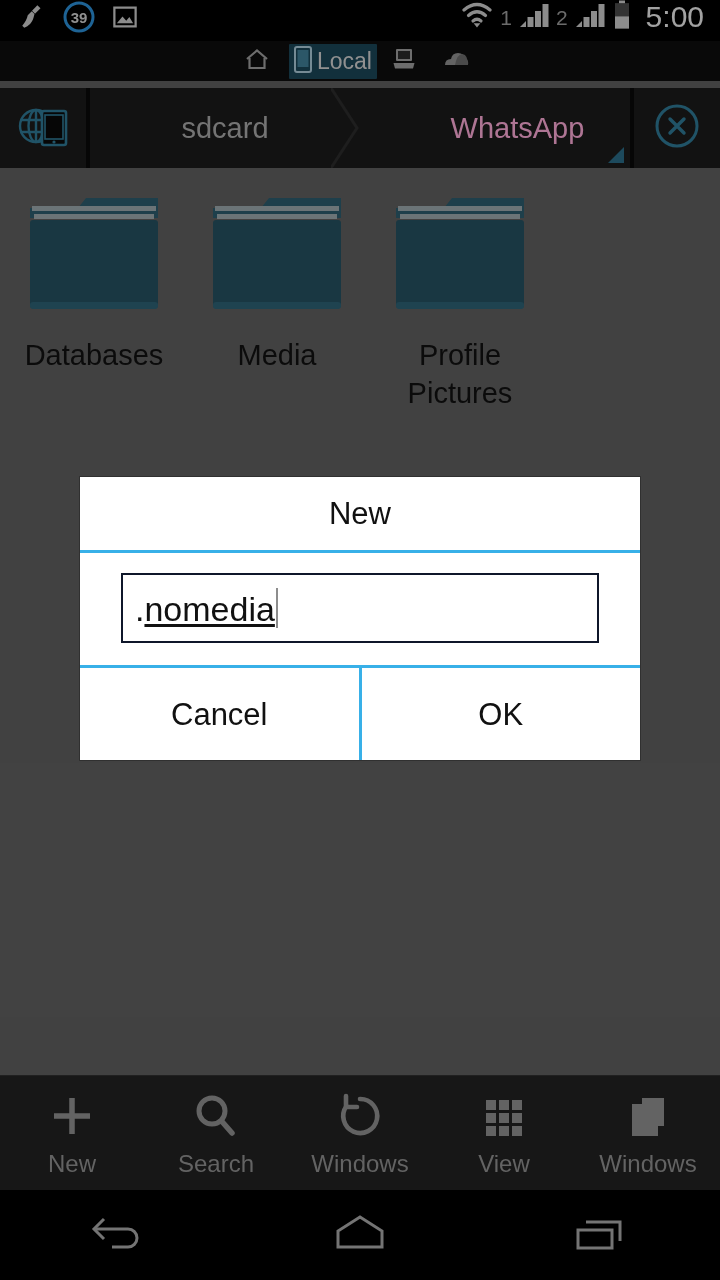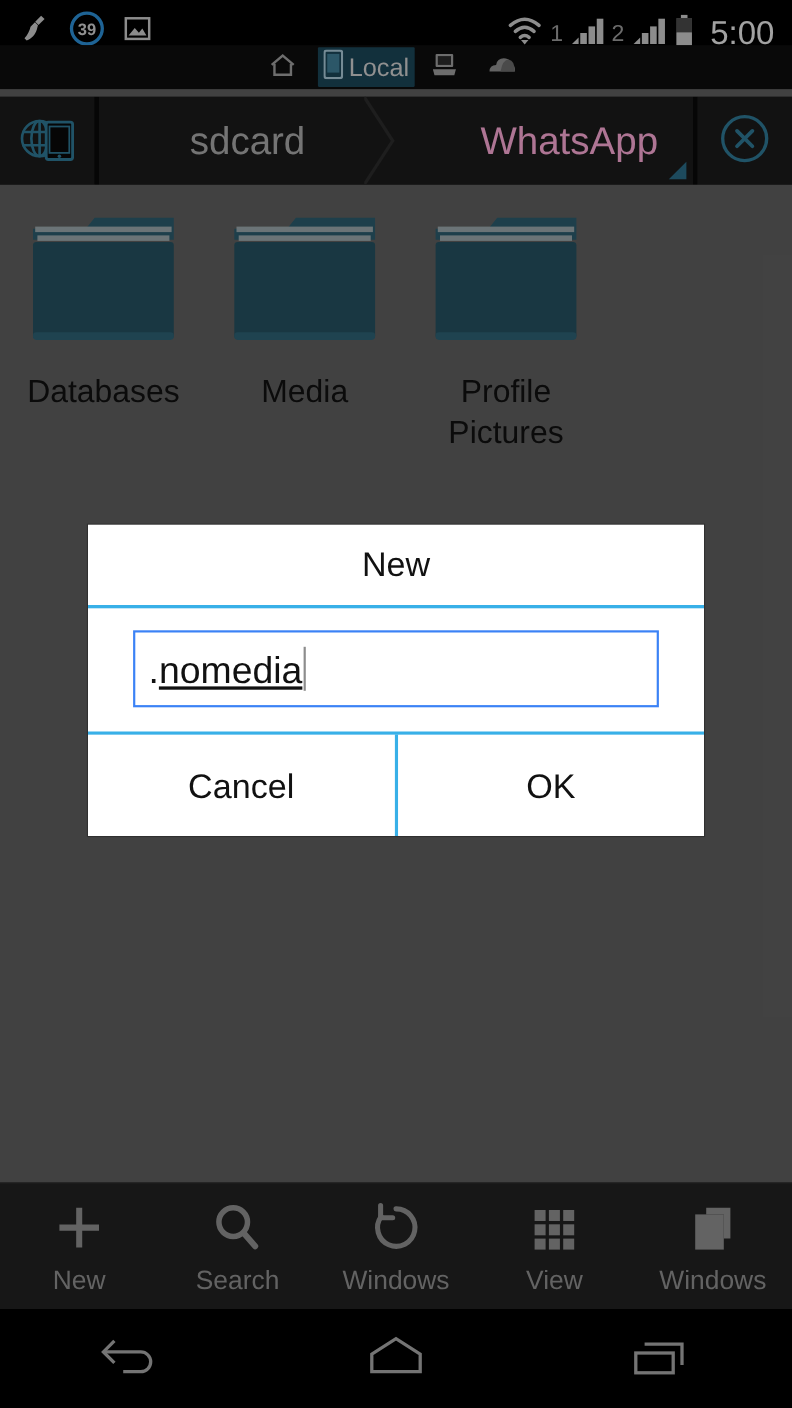--- a/index.html
+++ b/index.html
@@ -17,21 +17,21 @@
     width: 720px;
     height: 1280px;
     background: #5e5e5e;
   }
 
   
   .status-bar {
     position: absolute; top: 0; left: 0;
     width: 720px; height: 48px;
     background: #000;
-    display: flex; align-items: flex-end;
+    display: flex; align-items: flex-start;
   }
   .status-left { display: flex; align-items: center; gap: 14px; padding-left: 18px; }
   .status-right {
     margin-left: auto; display: flex; align-items: center;
     gap: 6px; padding-right: 16px;
   }
   .sicon { display: block; }
   .sim-num {
     color: #9a9a9a; font-size: 21px; line-height: 1;
     font-family: "Liberation Sans", sans-serif;
@@ -69,21 +69,21 @@
     display: flex; align-items: center; justify-content: center;
   }
   .crumb-gap { width: 4px; background: #0a0a0a; }
   .crumb-track { flex: 1; display: flex; align-items: stretch; position: relative; }
   .crumb-seg {
     flex: 1; position: relative;
     background: #1b1b1b;
     display: flex; align-items: center; justify-content: center;
   }
   .crumb-seg .crumb-text {
-    color: #a7a7a7; font-size: 35px; line-height: 1;
+    color: #a7a7a7; font-size: 29px; line-height: 1;
   }
   .crumb-seg.active .crumb-text { color: #f9a8d4; margin-left: 45px; }
   .chevron {
     position: absolute; right: -1px; top: 0;
     width: 30px; height: 80px; z-index: 3;
     pointer-events: none;
   }
   .corner-tri {
     position: absolute; right: 6px; bottom: 5px;
     width: 0; height: 0;
@@ -136,21 +136,21 @@
     align-items: center; justify-content: center;
   }
   .dlg-title { color: #111; font-size: 31px; line-height: 1; }
   .dlg-rule { height: 3px; background: #38b0e8; }
   .dlg-body {
     padding: 20px 40px 22px 40px;
     display: flex; justify-content: center;
   }
   .dlg-input {
     width: 478px; height: 70px;
-    border: 2px solid #3b82f6; background: #fff;
+    border: 2px solid #0f172a; background: #fff;
     display: flex; align-items: center;
     padding-left: 12px;
   }
   .input-text {
     font-size: 34px; line-height: 1; color: #111;
     white-space: pre;
   }
   .input-text .dot { text-decoration: none; }
   .input-text .composing { text-decoration: underline; text-underline-offset: 3px; }
   .caret {

